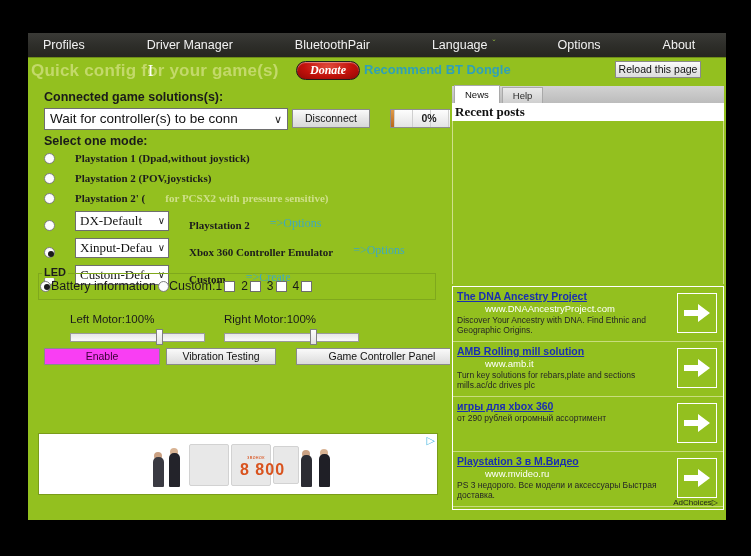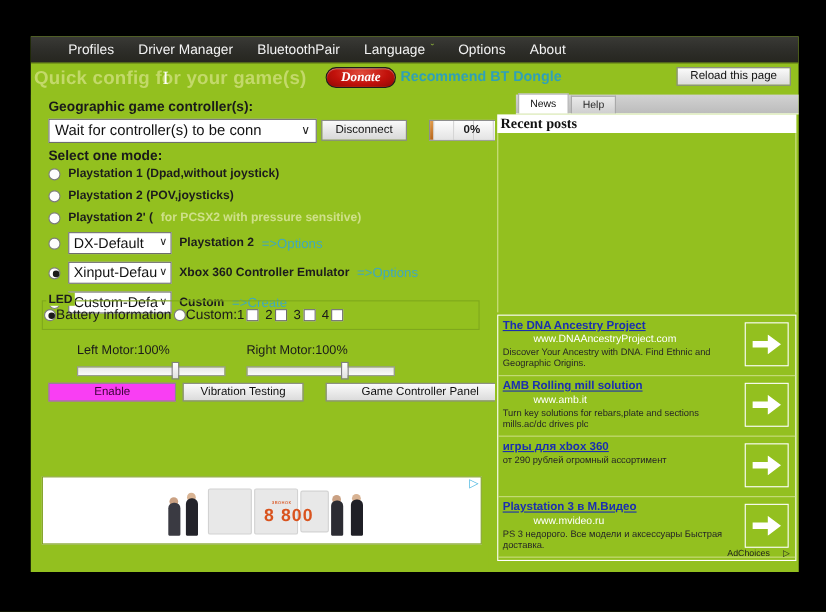--- a/index.html
+++ b/index.html
@@ -24,22 +24,23 @@
     background: #93c01f;
     overflow: hidden;
   }
 
   
   #menubar {
     position: absolute; left: 0; top: 0;
     width: 698px; height: 25px;
     background: linear-gradient(to bottom, #3a3a36 0%, #2e2e2a 50%, #26261f 100%);
     display: flex; align-items: center;
-    padding-left: 23px;
+    padding-left: 4px;
     border-bottom: 1px solid #6f8f18;
+    gap: 40px;
   }
   .menu-item {
     color: #f2f2f2;
     font-size: 12.5px;
     padding: 2px 11px 3px 11px;
     white-space: nowrap;
     cursor: default;
     display: flex; align-items: center; gap: 5px;
   }
   .menu-caret {
@@ -79,21 +80,21 @@
     box-shadow: inset 0 1px 1px rgba(255,255,255,.45);
   }
   #recommend-link {
     position: absolute; left: 336px; top: 4px;
     font-size: 13px; font-weight: bold;
     color: #2fa0b8;
     white-space: nowrap; cursor: pointer;
   }
   #reload-btn {
     position: absolute; left: 587px; top: 3px;
-    width: 104px; height: 17px;
+    width: 86px; height: 17px;
     background: linear-gradient(to bottom,#fbfbfb 0%,#e9e9e9 55%,#dcdcdc 100%);
     border: 1px solid #8a8a8a;
     font-size: 10.5px; color: #111;
     text-align: center; line-height: 15px;
     cursor: pointer;
   }
 
   
   #config-panel {
     position: absolute; left: 0; top: 53px;
@@ -140,22 +141,23 @@
   #battery-pct {
     position: absolute; left: 0; top: 0; width: 100%; height: 100%;
     font-size: 10.5px; color: #1a1a1a; font-weight: bold;
     text-align: center; line-height: 17px;
   }
 
   #mode-label { position: absolute; left: 16px; top: 48px; }
 
   .radio-row {
     position: absolute; left: 16px;
-    display: flex; align-items: center; gap: 7px;
+    display: flex; align-items: flex-end; gap: 20px;
     white-space: nowrap;
+    font-family: Liberation Serif, serif;
   }
   .radio {
     width: 11px; height: 11px; border-radius: 50%;
     background: #fdfdfd; border: 1px solid #7d7d7d;
     flex: 0 0 auto; position: relative; cursor: pointer;
   }
   .radio.on::after {
     content: ""; position: absolute; left: 2.5px; top: 2.5px;
     width: 6px; height: 6px; border-radius: 50%; background: #1b1b1b;
   }
@@ -279,21 +281,21 @@
   #sidebar {
     position: absolute; left: 422px; top: 53px;
     width: 276px; height: 434px;
     background: #93c01f;
   }
   #tabstrip {
     position: absolute; left: 2px; top: 0;
     width: 272px; height: 18px;
     background: linear-gradient(to bottom,#d2d2d2,#bcbcbc);
     border-bottom: 1px solid #ffffff;
-    display: flex; align-items: flex-end; margin-left: 17px;
+    display: flex; align-items: flex-end;
   }
   .tab {
     height: 16px; min-width: 40px; padding: 0 10px;
     font-size: 9.5px; color: #2a2a2a; line-height: 16px;
     text-align: center; cursor: pointer;
     border: 1px solid #a9a9a9; border-bottom: none;
     background: linear-gradient(to bottom,#eaeaea,#cfcfcf);
     margin-left: 2px;
   }
   .tab.active {
@@ -348,21 +350,21 @@
     width: 40px; height: 40px;
     border: 1px solid #ffffff;
     background: #93c01f;
     display: flex; align-items: center; justify-content: center;
     cursor: pointer;
   }
   .ad-arrow svg { display: block; }
   #adchoices {
     position: absolute; right: 5px; bottom: 2px;
     font-size: 8px; color: #1d1d1d;
-    display: flex; align-items: center; gap: 12px;
+    display: flex; align-items: center; gap: 0;
     cursor: pointer;
   }
 </style>
 </head>
 <body>
 
 <div id="screen">
 
   <div id="app-window">
 
@@ -391,21 +393,21 @@
     <div id="title-strip">
       <div id="quick-title">Quick config for your game(s)</div>
       <div id="text-caret">I</div>
       <div id="donate-btn">Donate</div>
       <div id="recommend-link">Recommend BT Dongle</div>
       <div id="reload-btn">Reload this page</div>
     </div>
 
     <div id="config-panel">
 
-      <div id="connected-label" class="lbl-bold">Geographic game controller(s):</div>
+      <div id="connected-label" class="lbl-bold">Connected game solutions(s):</div>
 
       <div id="controller-select">
         <span>Wait for controller(s) to be conn</span>
         <span class="sel-caret">∨</span>
       </div>
 
       <div id="disconnect-btn">Disconnect</div>
 
       <div id="battery-meter">
         <div class="seg fill" style="flex:0 0 4px;"></div>

